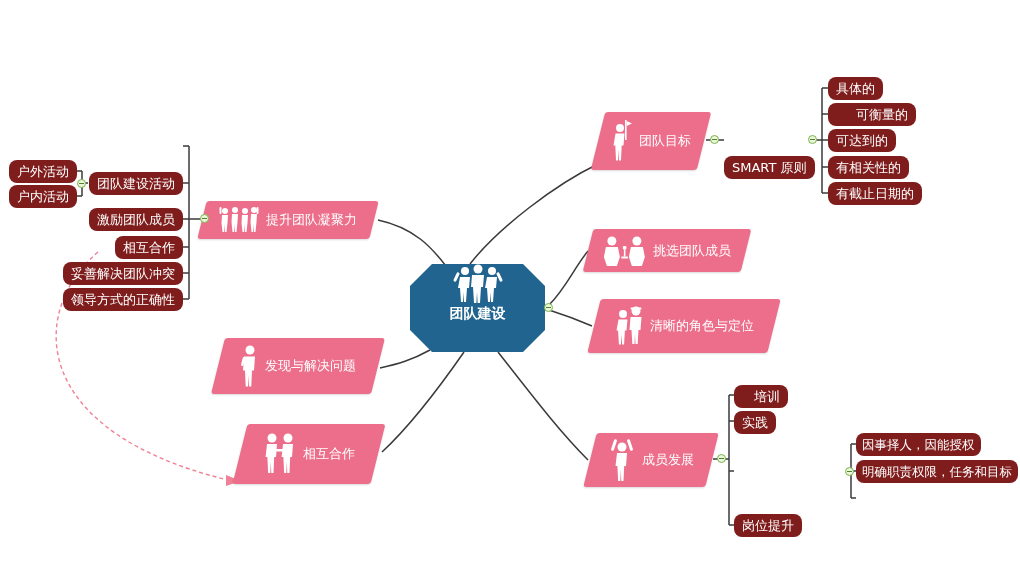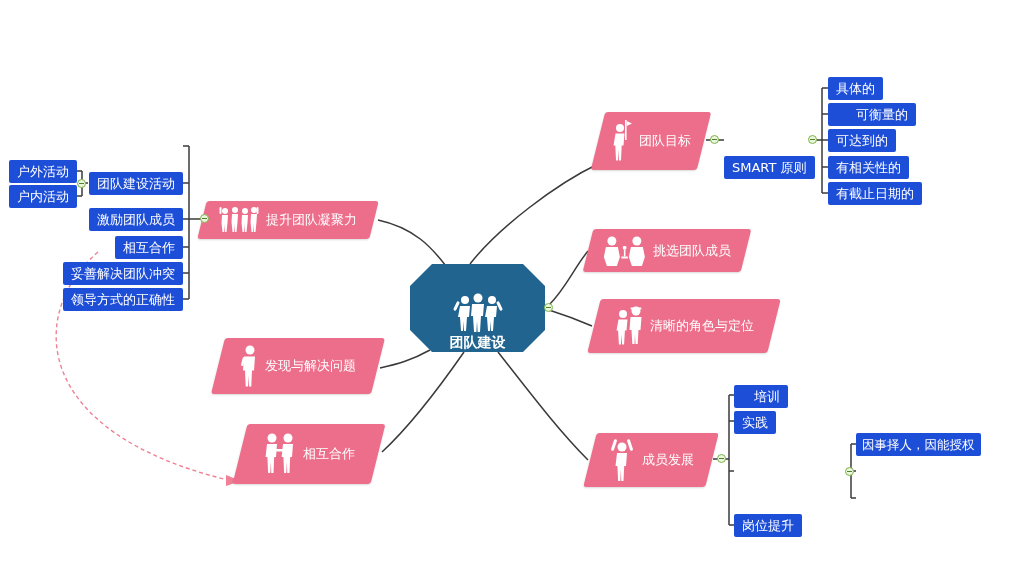--- a/index.html
+++ b/index.html
@@ -2,38 +2,38 @@
 <html><head>
 <meta charset="utf-8">
 <style>
   html,body{margin:0;padding:0;background:#f4f4f4;}
   .stage{
     position:relative;width:1020px;height:572px;background:#ffffff;
     font-family:"DejaVu Sans","Liberation Sans",sans-serif;overflow:hidden;
   }
   .lines{position:absolute;left:0;top:0;z-index:0;}
   .titem{
-    position:absolute;z-index:2;background:#1d4ed8;color:#fff;
-    font-size:13px;line-height:17px;padding:3px 8px;border-radius:2px;
+    position:absolute;z-index:2;background:#7f1d1d;color:#fff;
+    font-size:13px;line-height:17px;padding:3px 8px;border-radius:8px;
     white-space:nowrap;
   }
   .titem.small{font-size:12.5px;padding:3px 6px;}
   .branch{
     position:absolute;z-index:2;background:#ec6e8a;border-radius:3px;
     transform:skewX(-14deg);display:flex;align-items:center;justify-content:center;
     box-shadow:0 1px 2px rgba(0,0,0,0.15);
   }
   .branch .inner{
     transform:skewX(14deg);display:flex;align-items:center;gap:7px;
     color:#fff;font-size:13px;white-space:nowrap;padding:0 10px;
   }
   .root{
     position:absolute;z-index:2;left:410px;top:264px;width:135px;height:88px;
     background:#20648f;display:flex;flex-direction:column;align-items:center;
-    justify-content:flex-end;gap:1px;
+    justify-content:flex-start;gap:1px;
     clip-path:polygon(22px 0,calc(100% - 22px) 0,100% 22px,100% calc(100% - 22px),calc(100% - 22px) 100%,22px 100%,0 calc(100% - 22px),0 22px);
   }
   .root .rlabel{color:#fff;font-size:14px;font-weight:bold;}
   .toggle{
     position:absolute;z-index:3;width:9px;height:9px;border-radius:50%;
     background:#eaf5dc;border:1px solid #7cb54b;box-sizing:border-box;cursor:pointer;
   }
   .toggle::after{
     content:"";position:absolute;left:1px;right:1px;top:50%;margin-top:-0.5px;
     height:1px;background:#4e8428;
@@ -201,20 +201,21 @@
       </svg>
       <span>成员发展</span>
     </div>
   </div>
   <div class="toggle" style="left:717px;top:454px;"></div>
   <div class="titem" style="left:734px;top:385px;padding-left:20px;">培训</div>
   <div class="titem" style="left:734px;top:411px;">实践</div>
   <div class="titem" style="left:734px;top:514px;">岗位提升</div>
   <div class="toggle" style="left:845px;top:467px;"></div>
   <div class="titem small" style="left:856px;top:433px;">因事择人，因能授权</div>
+  <div class="titem small" style="left:856px;top:460px;">明确职责权限，任务和目标</div>
 
   <div class="branch" style="left:218px;top:338px;width:160px;height:56px;">
     <div class="inner">
       <svg class="icn" width="18" height="42" viewBox="0 0 18 42">
         <circle cx="10" cy="5" r="4.5"></circle>
         <path d="M4 11.5 h11 l-1 14 h-2 l-0.7 16 h-2.3 l-0.5-11 -0.5 11 H5.7 L5 25.5 H3 z"></path>
         <rect x="2" y="12" width="2.5" height="9" rx="1.2" transform="rotate(14 3 16)"></rect>
       </svg>
       <span>发现与解决问题</span>
     </div>

